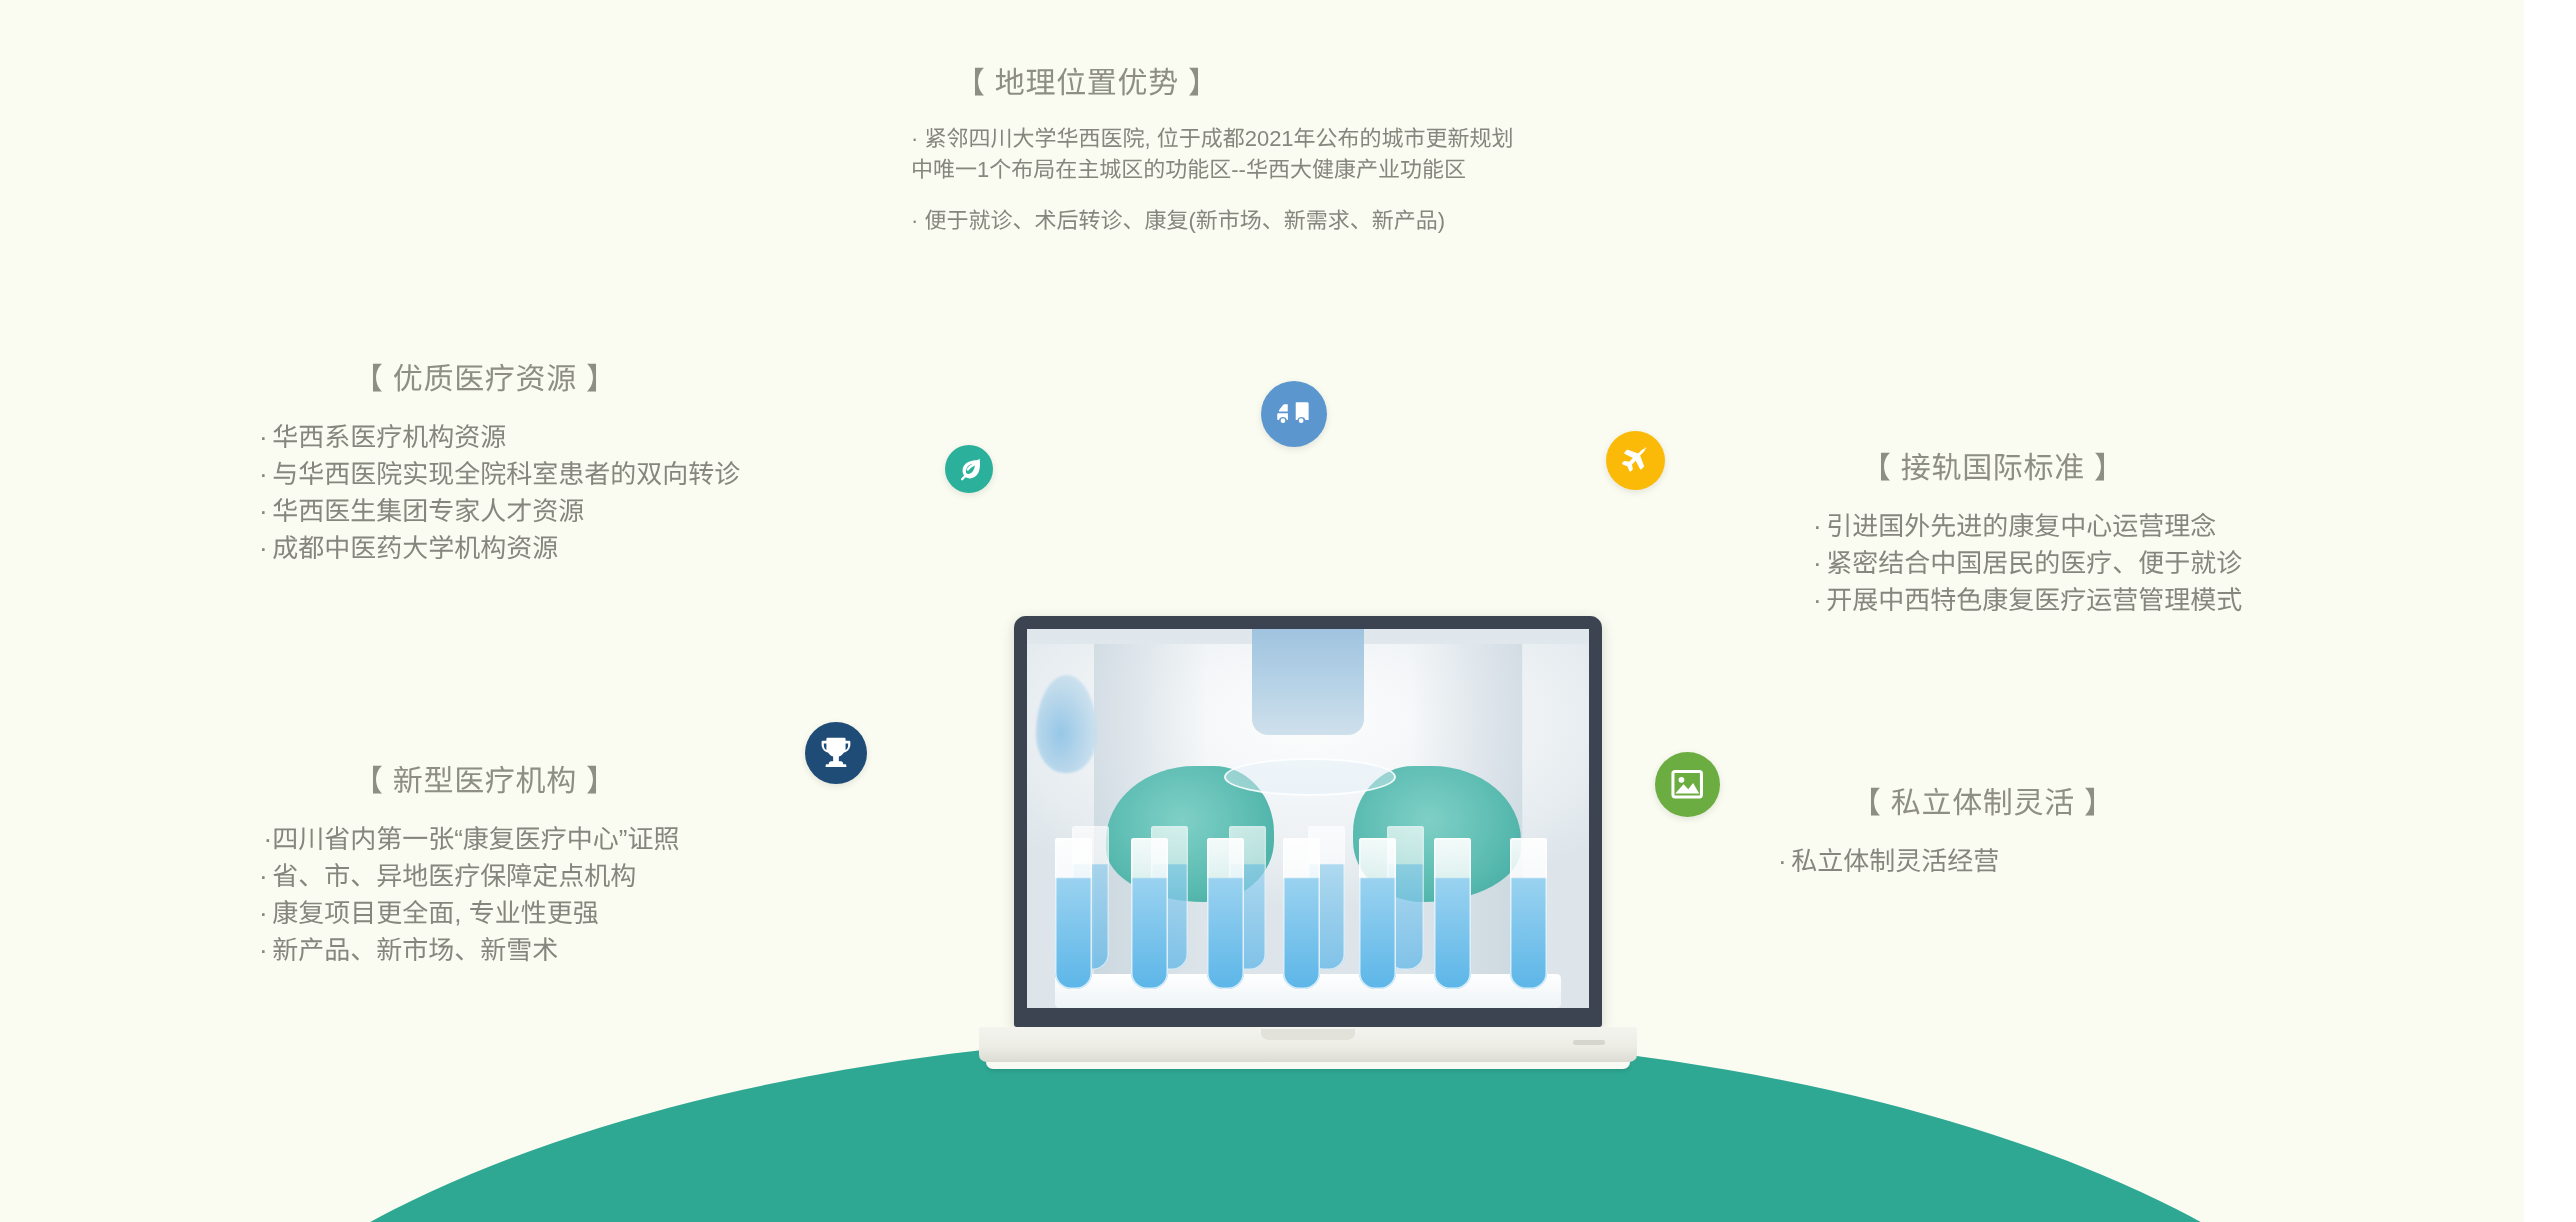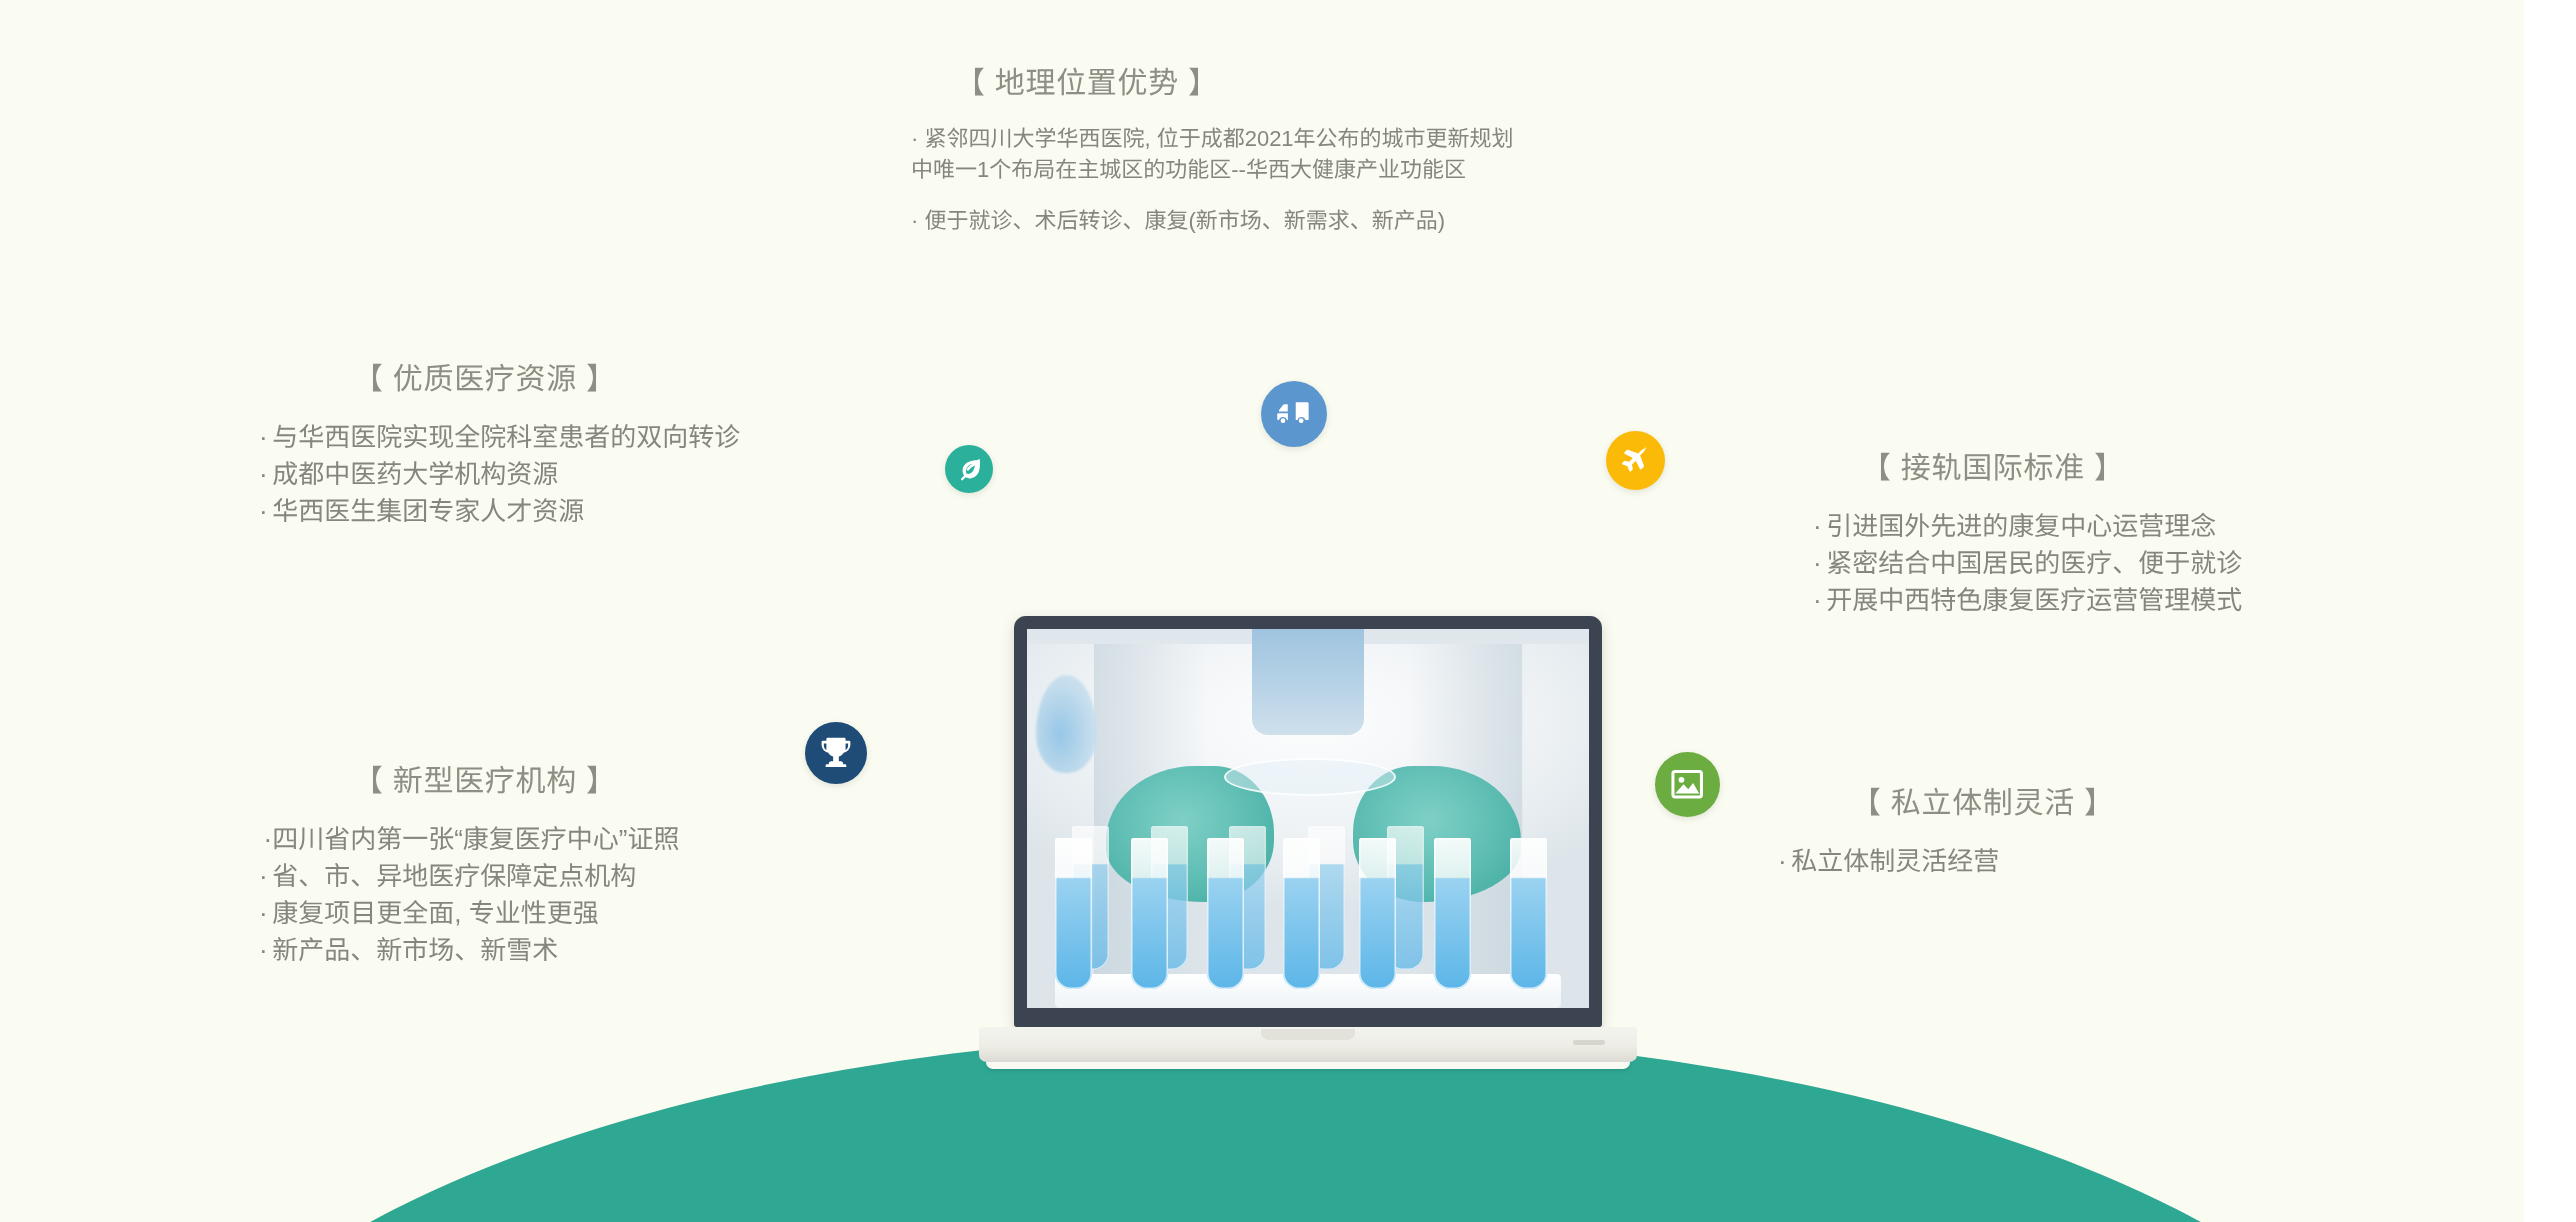--- a/index.html
+++ b/index.html
@@ -222,23 +222,24 @@
     <ul class="plain-lines">
       <li style="color: rgb(134, 134, 126);">· 紧邻四川大学华西医院, 位于成都2021年公布的城市更新规划</li>
       <li style="color: rgb(134, 134, 126);">中唯一1个布局在主城区的功能区--华西大健康产业功能区</li>
       <li style="color: rgb(134, 134, 126); margin-top: 20px;">· 便于就诊、术后转诊、康复(新市场、新需求、新产品)</li>
     </ul>
   </div>
 
   <div class="block" id="block-medical">
     <h2 class="block-title" style="color: rgb(142, 142, 132);">【 优质医疗资源 】</h2>
     <ul class="bullets">
+      <li style="color: rgb(134, 134, 126);">华西系医疗机构资源</li>
       <li style="color: rgb(134, 134, 126);">与华西医院实现全院科室患者的双向转诊</li>
+      <li style="color: rgb(134, 134, 126);">华西医生集团专家人才资源</li>
       <li style="color: rgb(134, 134, 126);">成都中医药大学机构资源</li>
-      <li style="color: rgb(134, 134, 126);">华西医生集团专家人才资源</li>
     </ul>
   </div>
 
   <div class="block" id="block-intl">
     <h2 class="block-title" style="color: rgb(142, 142, 132);">【 接轨国际标准 】</h2>
     <ul class="bullets">
       <li style="color: rgb(134, 134, 126);">引进国外先进的康复中心运营理念</li>
       <li style="color: rgb(134, 134, 126);">紧密结合中国居民的医疗、便于就诊</li>
       <li style="color: rgb(134, 134, 126);">开展中西特色康复医疗运营管理模式</li>
     </ul>

